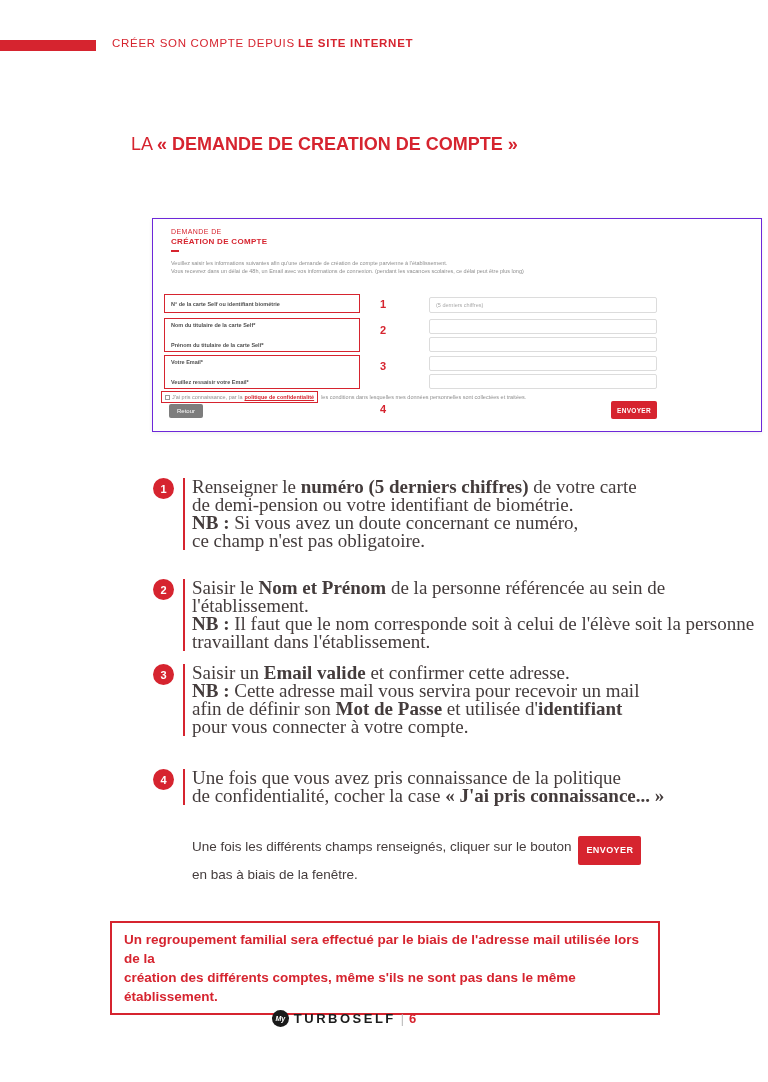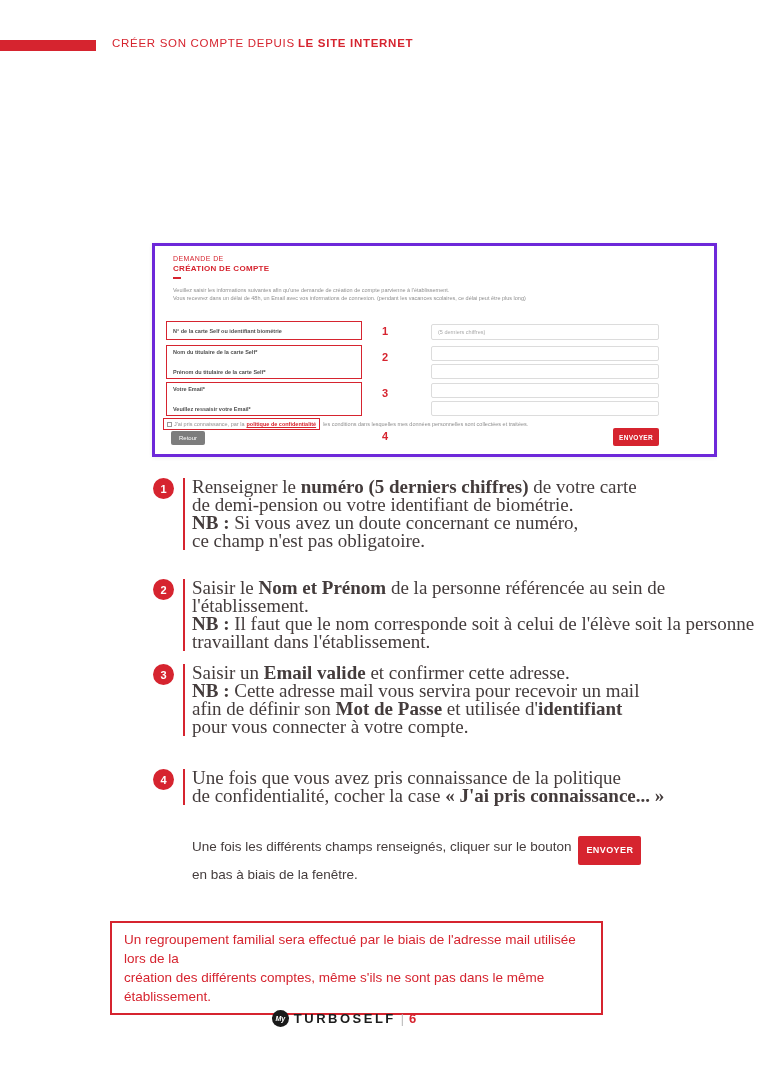--- a/index.html
+++ b/index.html
@@ -19,22 +19,22 @@
   
   .header-bar{position:absolute;left:0;top:40px;width:96px;height:11px;background:var(--red);}
   .header-title{position:absolute;left:112px;top:37px;font-size:11.5px;letter-spacing:.7px;color:var(--red);}
   .header-title .b{margin-left:3px;}
 
   
   .section-title{position:absolute;left:108px;top:132px;font-size:18px;line-height:24px;color:var(--red);}
   .section-title .indent{padding-left:23px;}
 
   
-  .panel{position:absolute;left:152px;top:218px;width:565px;height:214px;background:#fff;
-         border:3px solid #6d28d9;box-shadow:0 1px 4px rgba(0,0,0,.07);margin-top:25px;}
+  .panel{position:absolute;left:152px;top:218px;width:610px;height:214px;background:#fff;
+         border:1px solid #6d28d9;box-shadow:0 1px 4px rgba(0,0,0,.07);}
   .panel *{position:absolute;}
   .p-h1{left:18px;top:9px;font-size:7px;letter-spacing:.4px;color:var(--red);}
   .p-h2{left:18px;top:18px;font-size:8px;font-weight:bold;letter-spacing:.3px;color:var(--red);}
   .p-dash{left:18px;top:31px;width:8px;height:2px;background:var(--red);}
   .p-intro{left:18px;font-size:5.5px;color:var(--gray);white-space:nowrap;}
   .p-i1{top:41px;} .p-i2{top:49px;}
   .lblbox{left:11px;width:196px;border:1.5px solid var(--red);display:flex;flex-direction:column;
           justify-content:space-between;padding:3px 0;position:absolute;}
   .lblbox span{position:static;display:block;padding-left:6px;font-size:5.5px;font-weight:bold;color:#4f4f4f;white-space:nowrap;}
   .box1{top:75px;height:19px;justify-content:center;}
@@ -64,38 +64,39 @@
   .step-bar{width:2px;background:var(--red);margin-right:7px;flex:0 0 auto;}
   .step-text{font-size:19px;line-height:18px;color:var(--dark);white-space:pre-line;font-family:Liberation Serif, serif;}
   .s1{top:478px;} .s2{top:579px;} .s3{top:664px;} .s4{top:769px;}
 
   
   .envoyer-note{position:absolute;left:192px;top:836px;font-size:13.5px;line-height:19px;color:var(--dark);}
   .inline-btn{display:inline-block;background:var(--red);color:#fff;font-size:9px;font-weight:bold;
               letter-spacing:.4px;padding:5px 8px;border-radius:2px;margin-left:7px;vertical-align:-2px;}
 
   
-  .warning{position:absolute;left:110px;top:921px;width:493px;border:2px solid var(--red);
-           padding:7px 12px;font-size:13.5px;font-weight:normal;color:var(--red);line-height:19px;white-space:pre-line;}
+  .warning{position:absolute;left:110px;top:921px;width:550px;border:2px solid var(--red);
+           padding:7px 12px;font-size:13.5px;font-weight:bold;color:var(--red);line-height:19px;white-space:pre-line;}
 
   
   .footer{position:absolute;left:0;top:1010px;width:688px;display:flex;align-items:center;justify-content:center;gap:5px;}
   .logo-circle{width:17px;height:17px;border-radius:50%;background:#1a1a1a;color:#fff;font-size:7px;font-weight:bold;
                font-style:italic;display:flex;align-items:center;justify-content:center;}
   .brand{font-size:13px;font-weight:bold;letter-spacing:2.5px;color:#1d1d1d;}
   .sep{color:#b5b5b5;font-size:12px;}
   .page-num{color:var(--red);font-size:13px;font-weight:bold;}
 </style>
 </head>
 <body>
 
 <div class="header-bar"></div>
 <div class="header-title"><span>CRÉER SON COMPTE DEPUIS</span><span class="b">LE SITE INTERNET</span></div>
 
 <div class="section-title">
+  <div class="indent"><span>LA</span> <span class="b">« DEMANDE DE CREATION DE COMPTE »</span></div>
 </div>
 
 <div class="panel">
   <div class="p-h1">DEMANDE DE</div>
   <div class="p-h2">CRÉATION DE COMPTE</div>
   <div class="p-dash"></div>
   <div class="p-intro p-i1">Veuillez saisir les informations suivantes afin qu'une demande de création de compte parvienne à l'établissement.</div>
   <div class="p-intro p-i2">Vous recevrez dans un délai de 48h, un Email avec vos informations de connexion. (pendant les vacances scolaires, ce délai peut être plus long)</div>
 
   <div class="lblbox box1">

